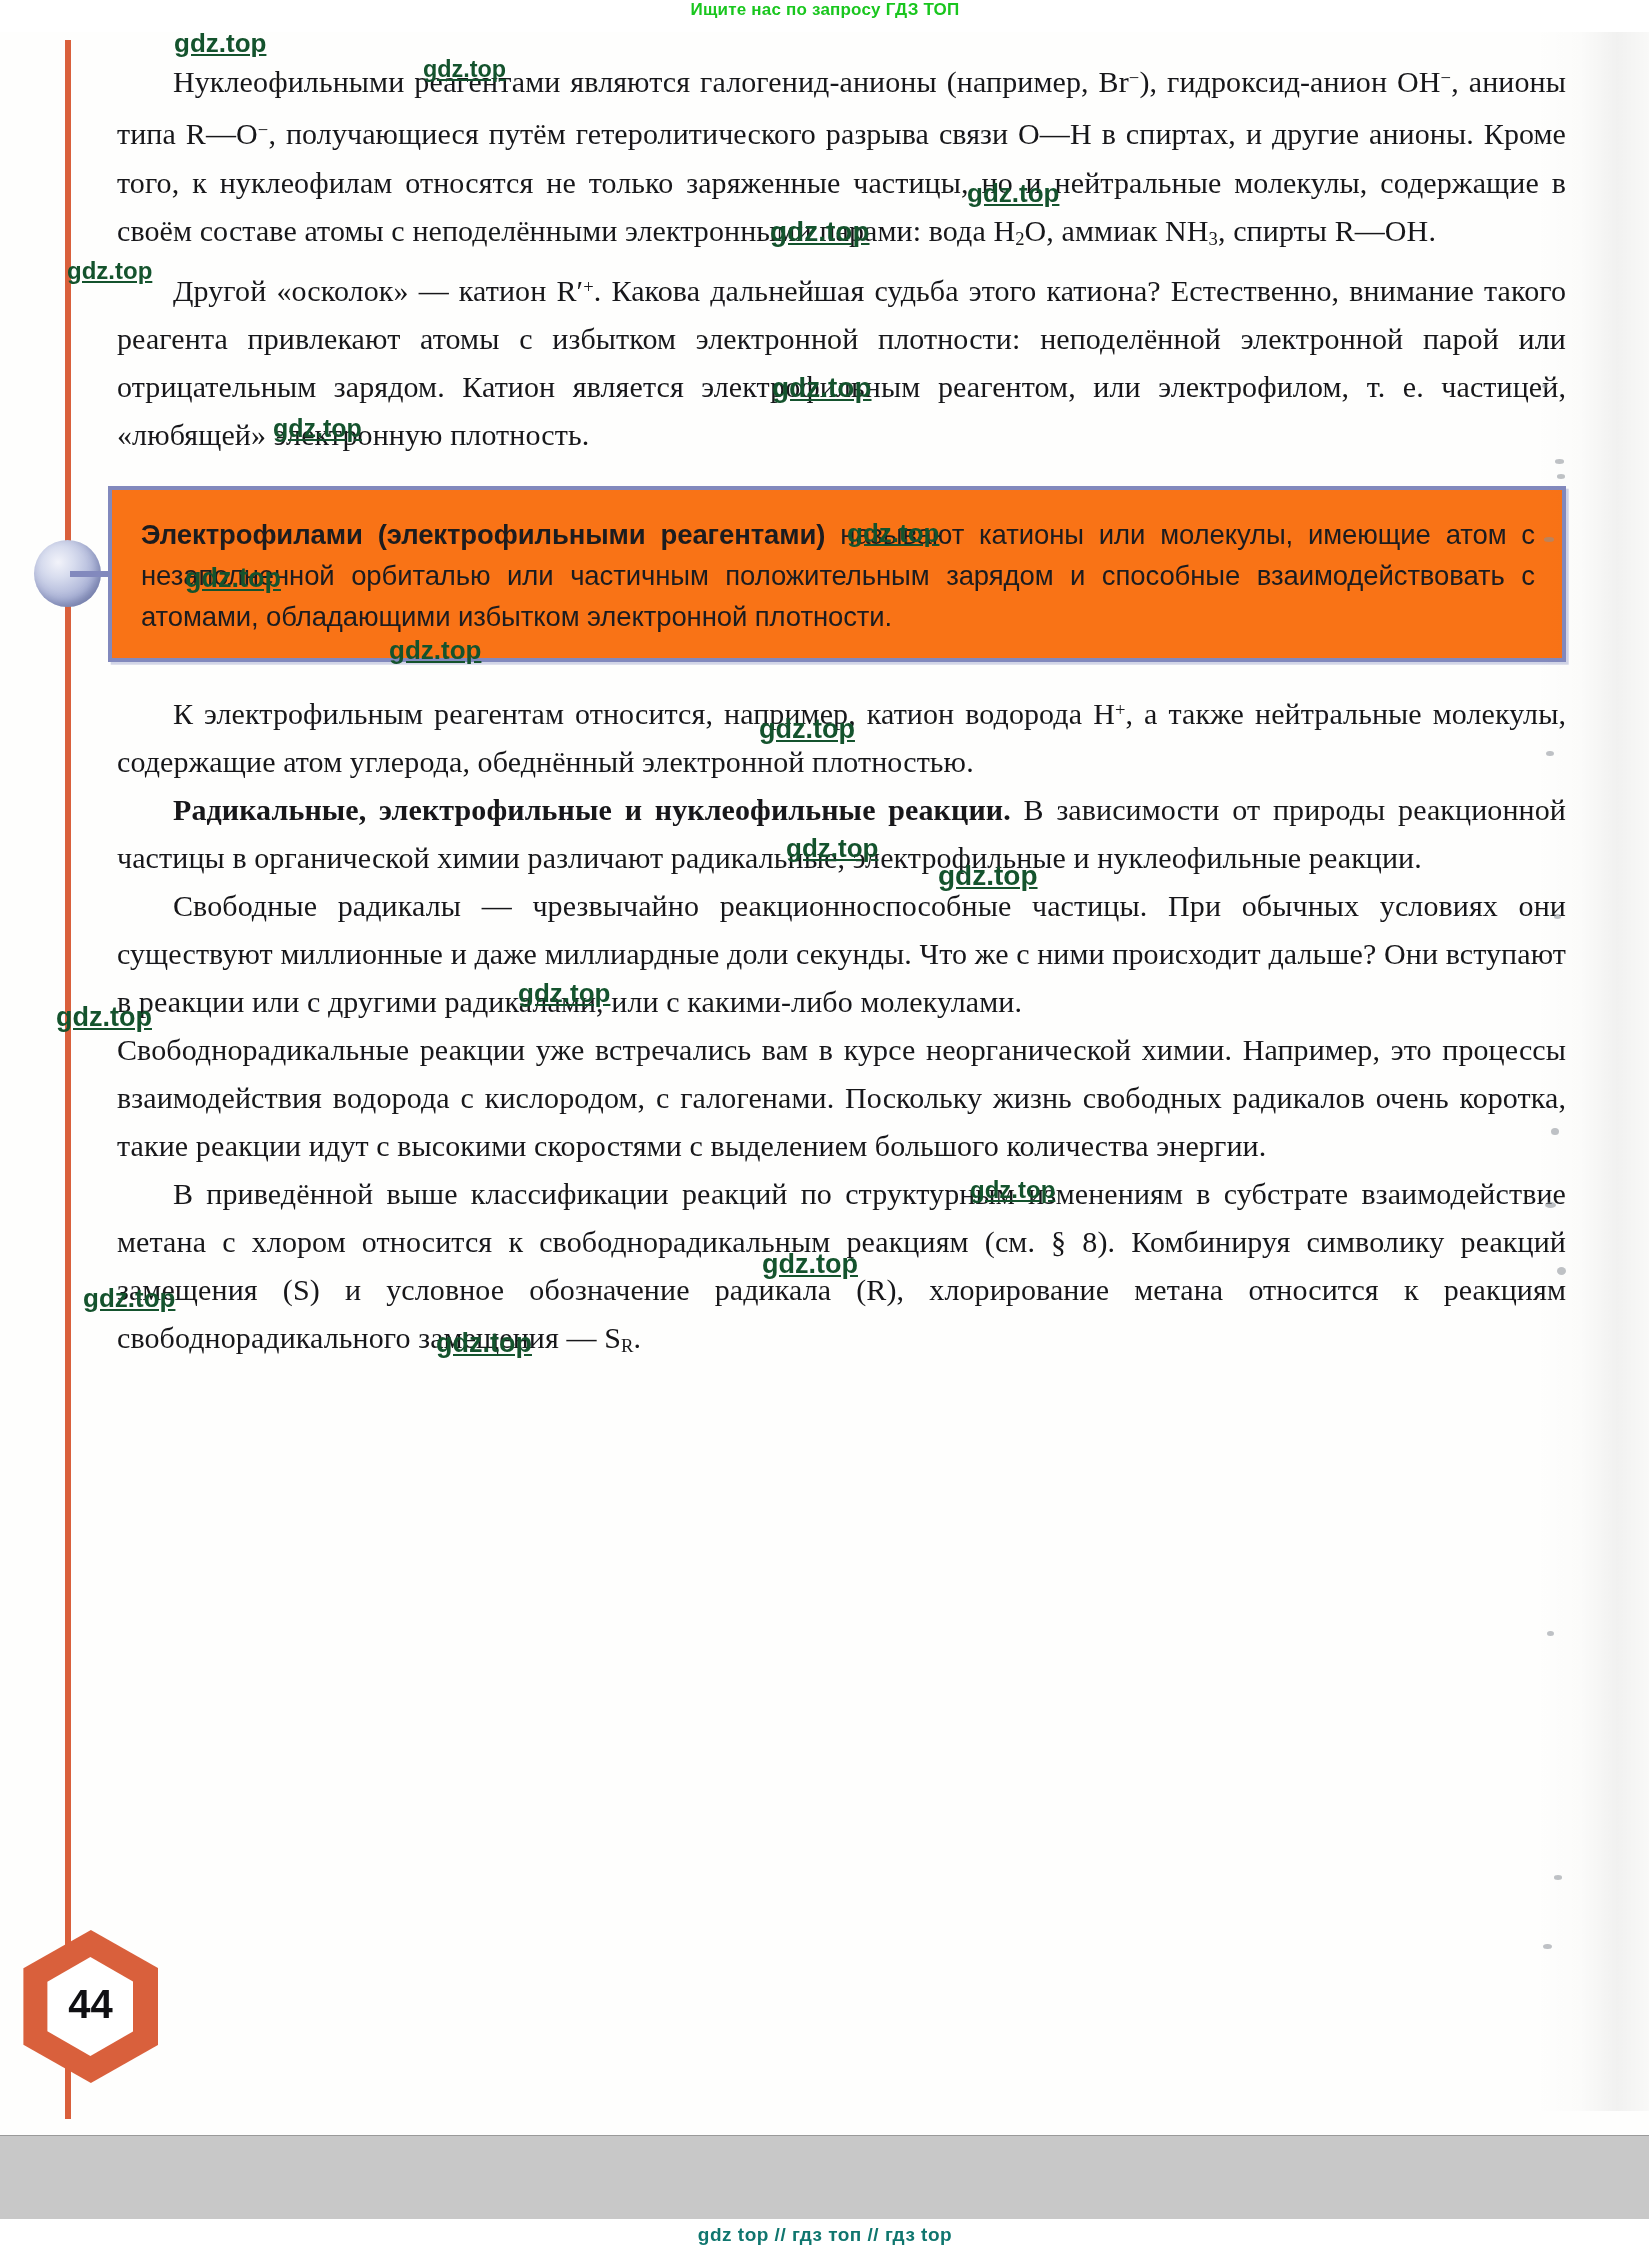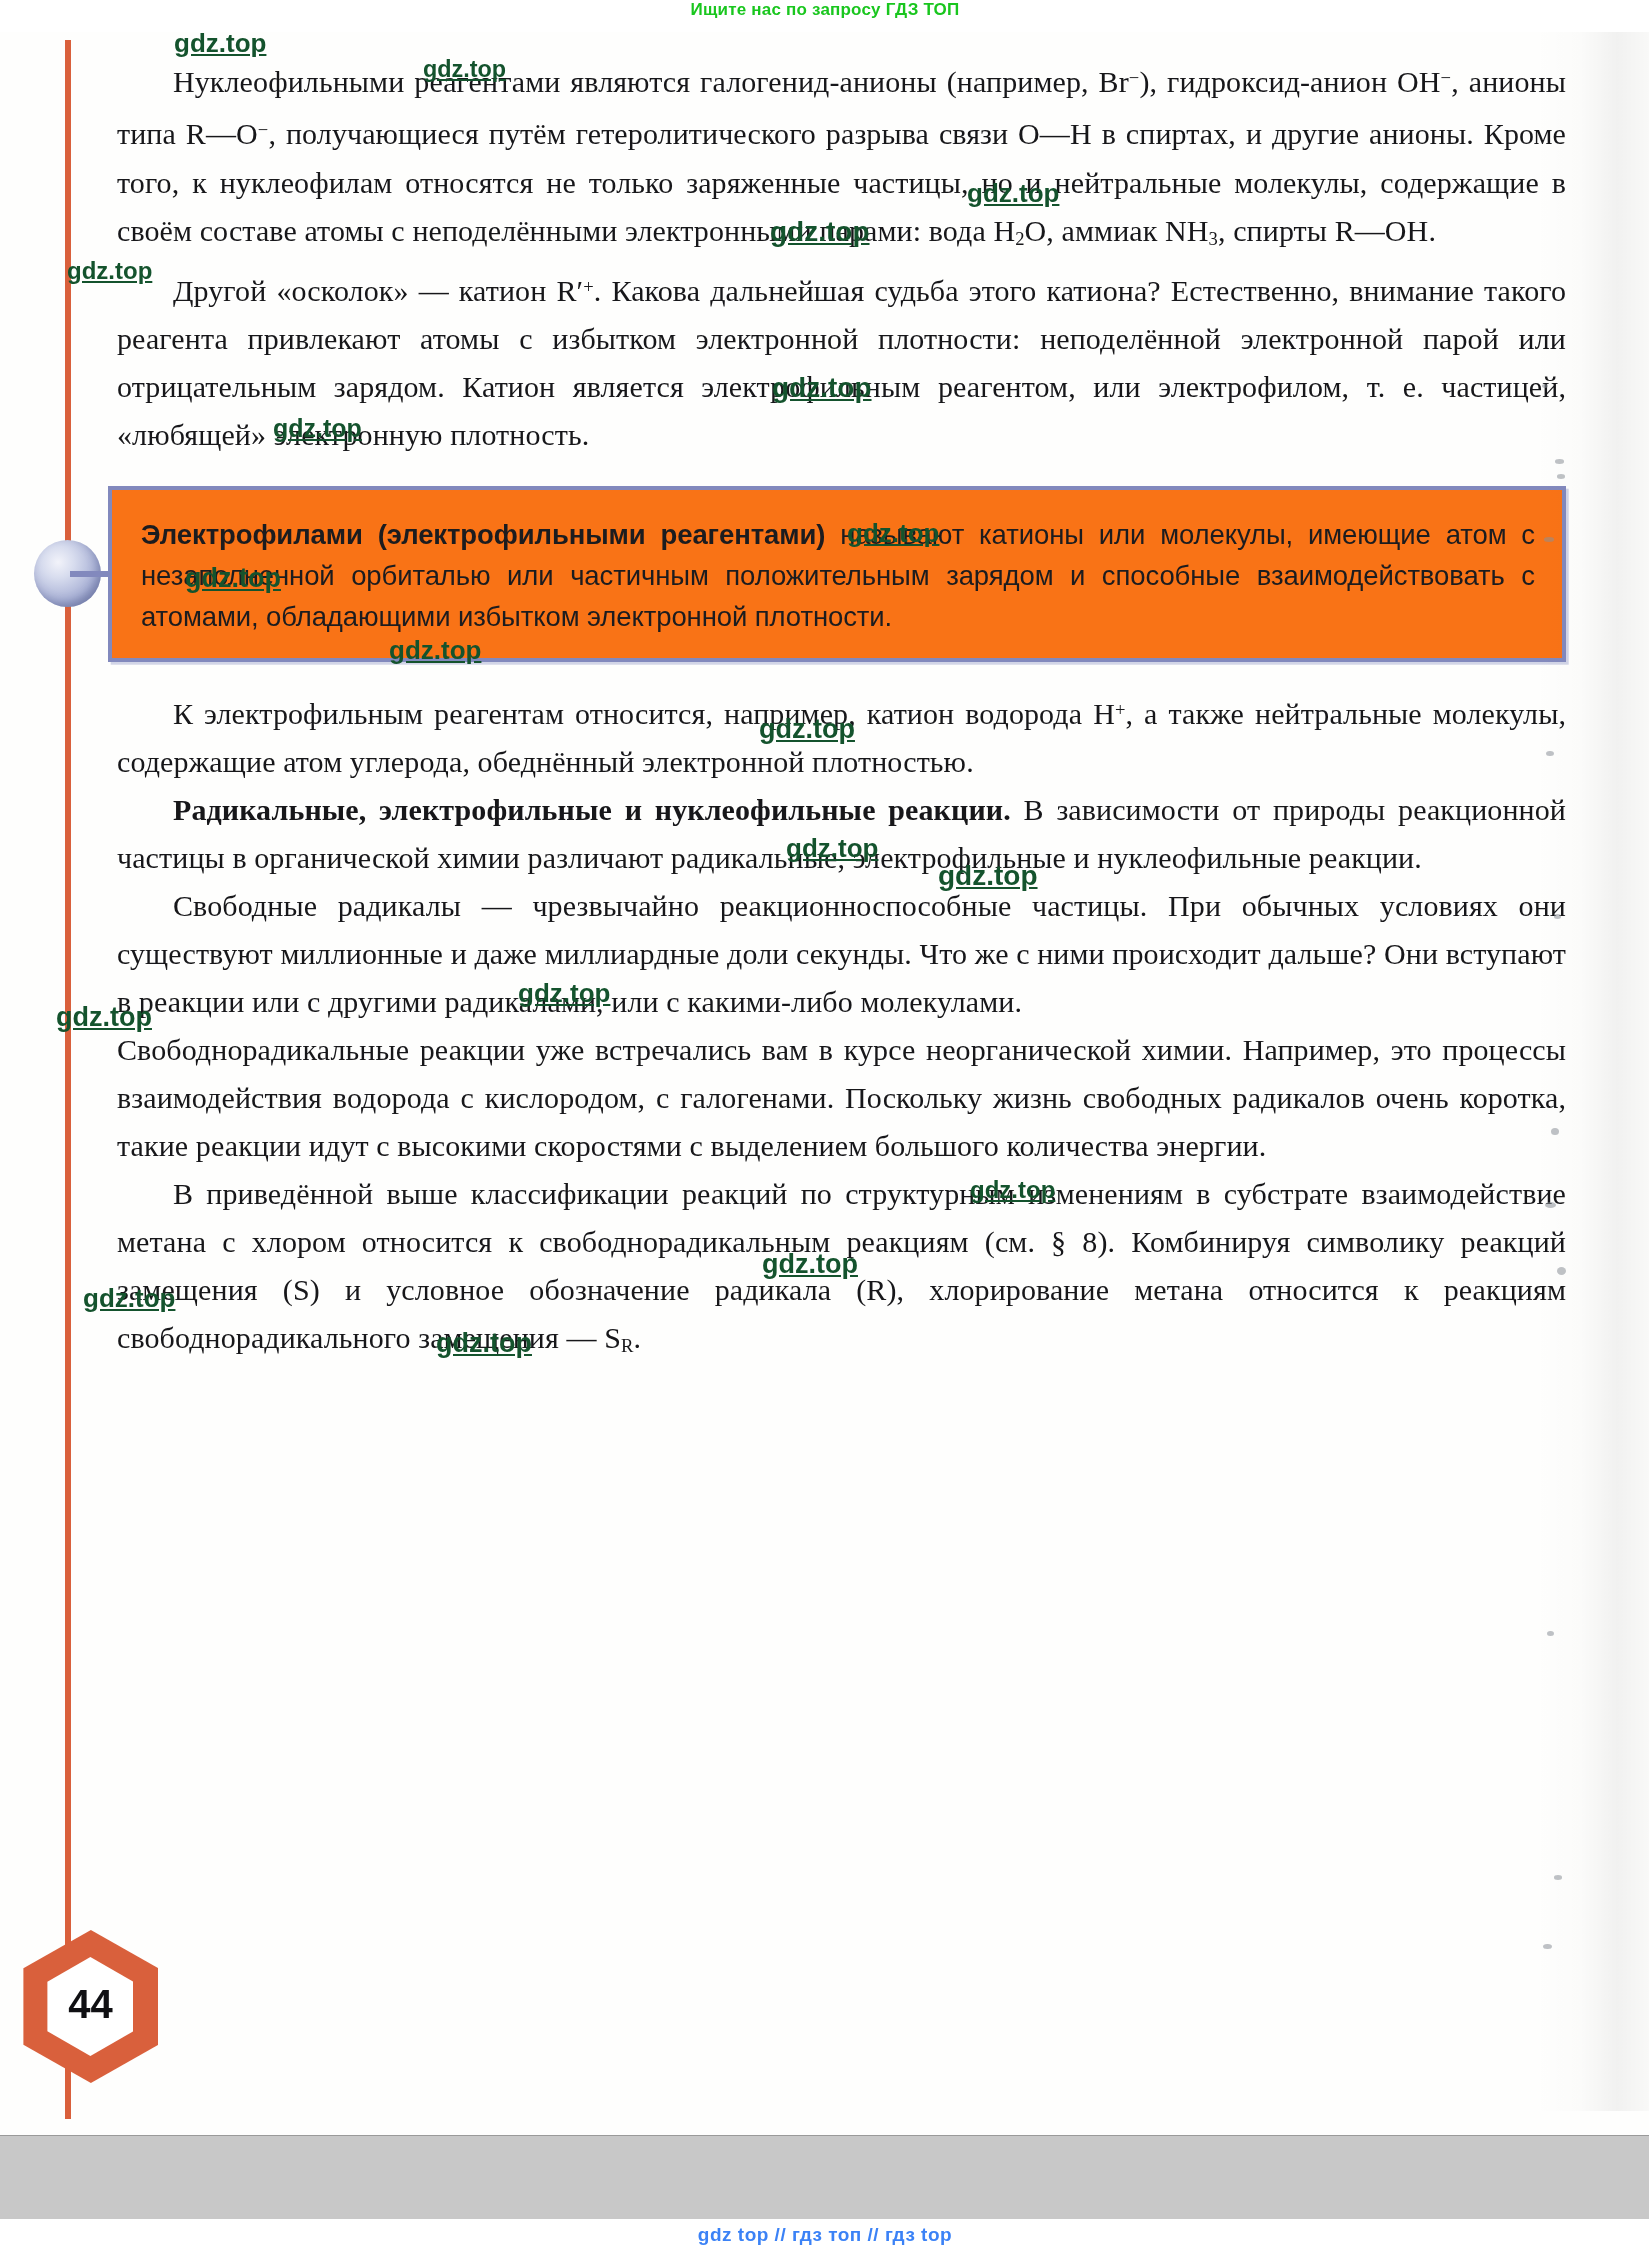--- a/index.html
+++ b/index.html
@@ -103,21 +103,21 @@
   .grey-band{
     position:absolute;left:0;top:2135px;width:1650px;height:83px;
     background:#c8c8c8;
     border-top:1.8px solid #9a9a9a;
   }
   
   .footer{
     position:absolute;left:0;top:2218px;width:1650px;height:34px;
     display:flex;align-items:center;justify-content:center;
     font-family:"Liberation Sans", sans-serif;
-    font-size:19px;font-weight:600;color:#3b82f6;letter-spacing:0.5px;
+    font-size:19px;font-weight:600;color:#0f766e;letter-spacing:0.5px;
   }
   
   .wm{
     position:absolute;
     font-family:"Liberation Sans", sans-serif;
     font-weight:600;
     color:#14532d;
     white-space:nowrap;
     pointer-events:none;
     text-decoration:underline;

